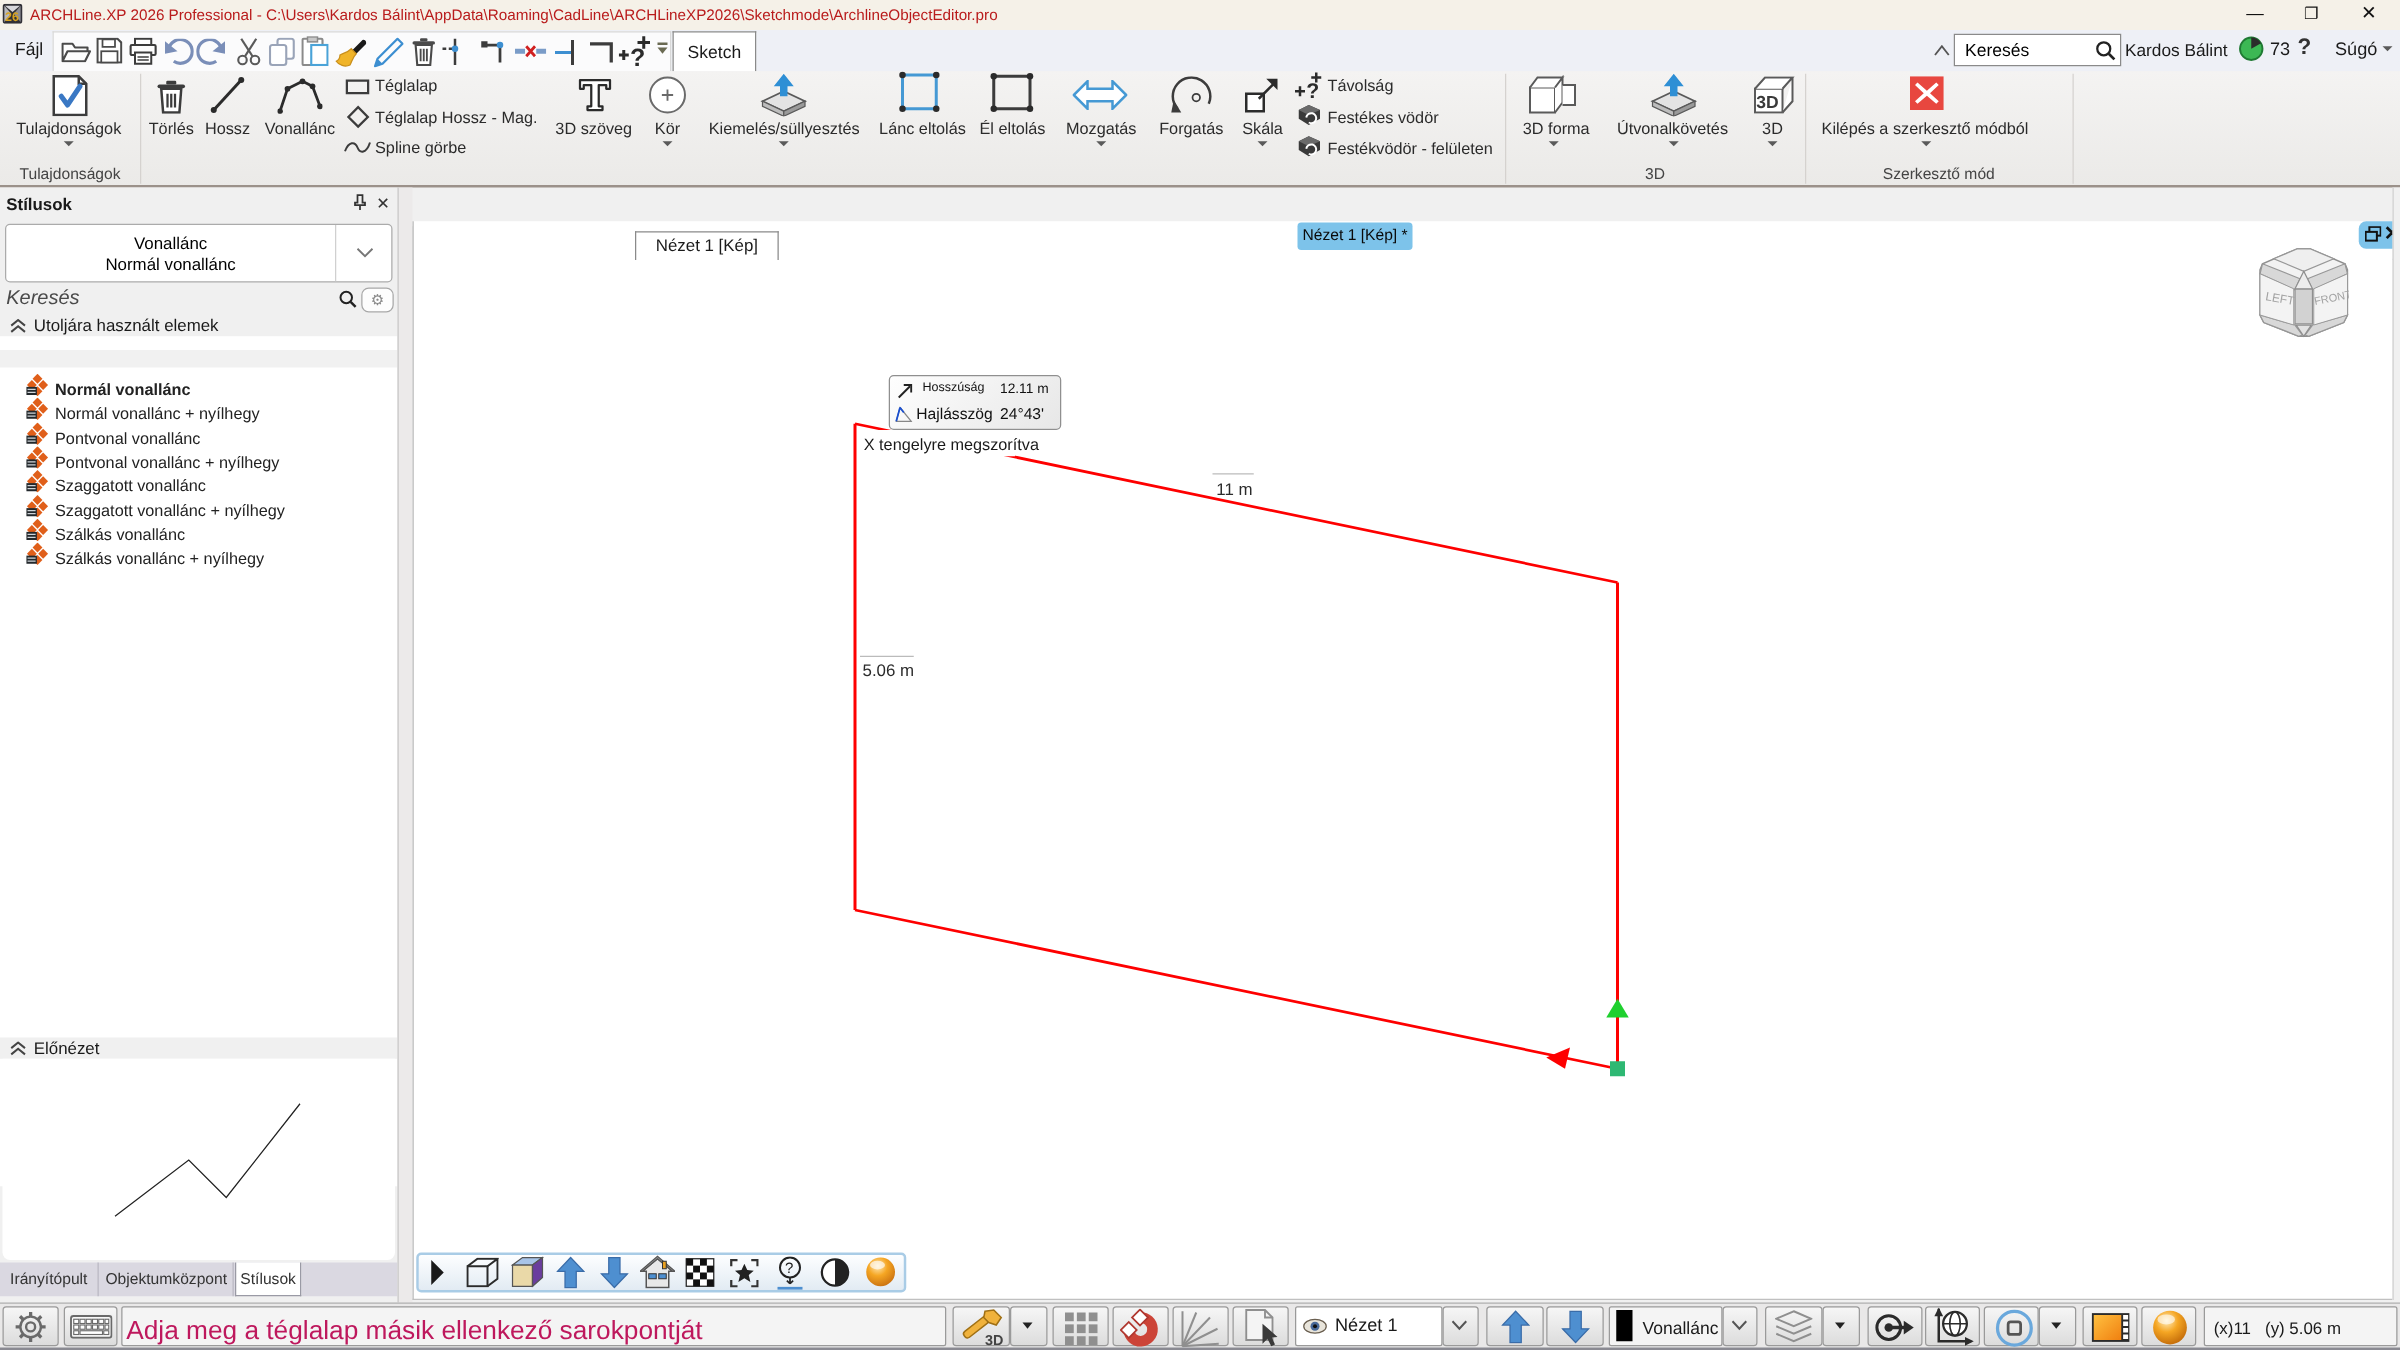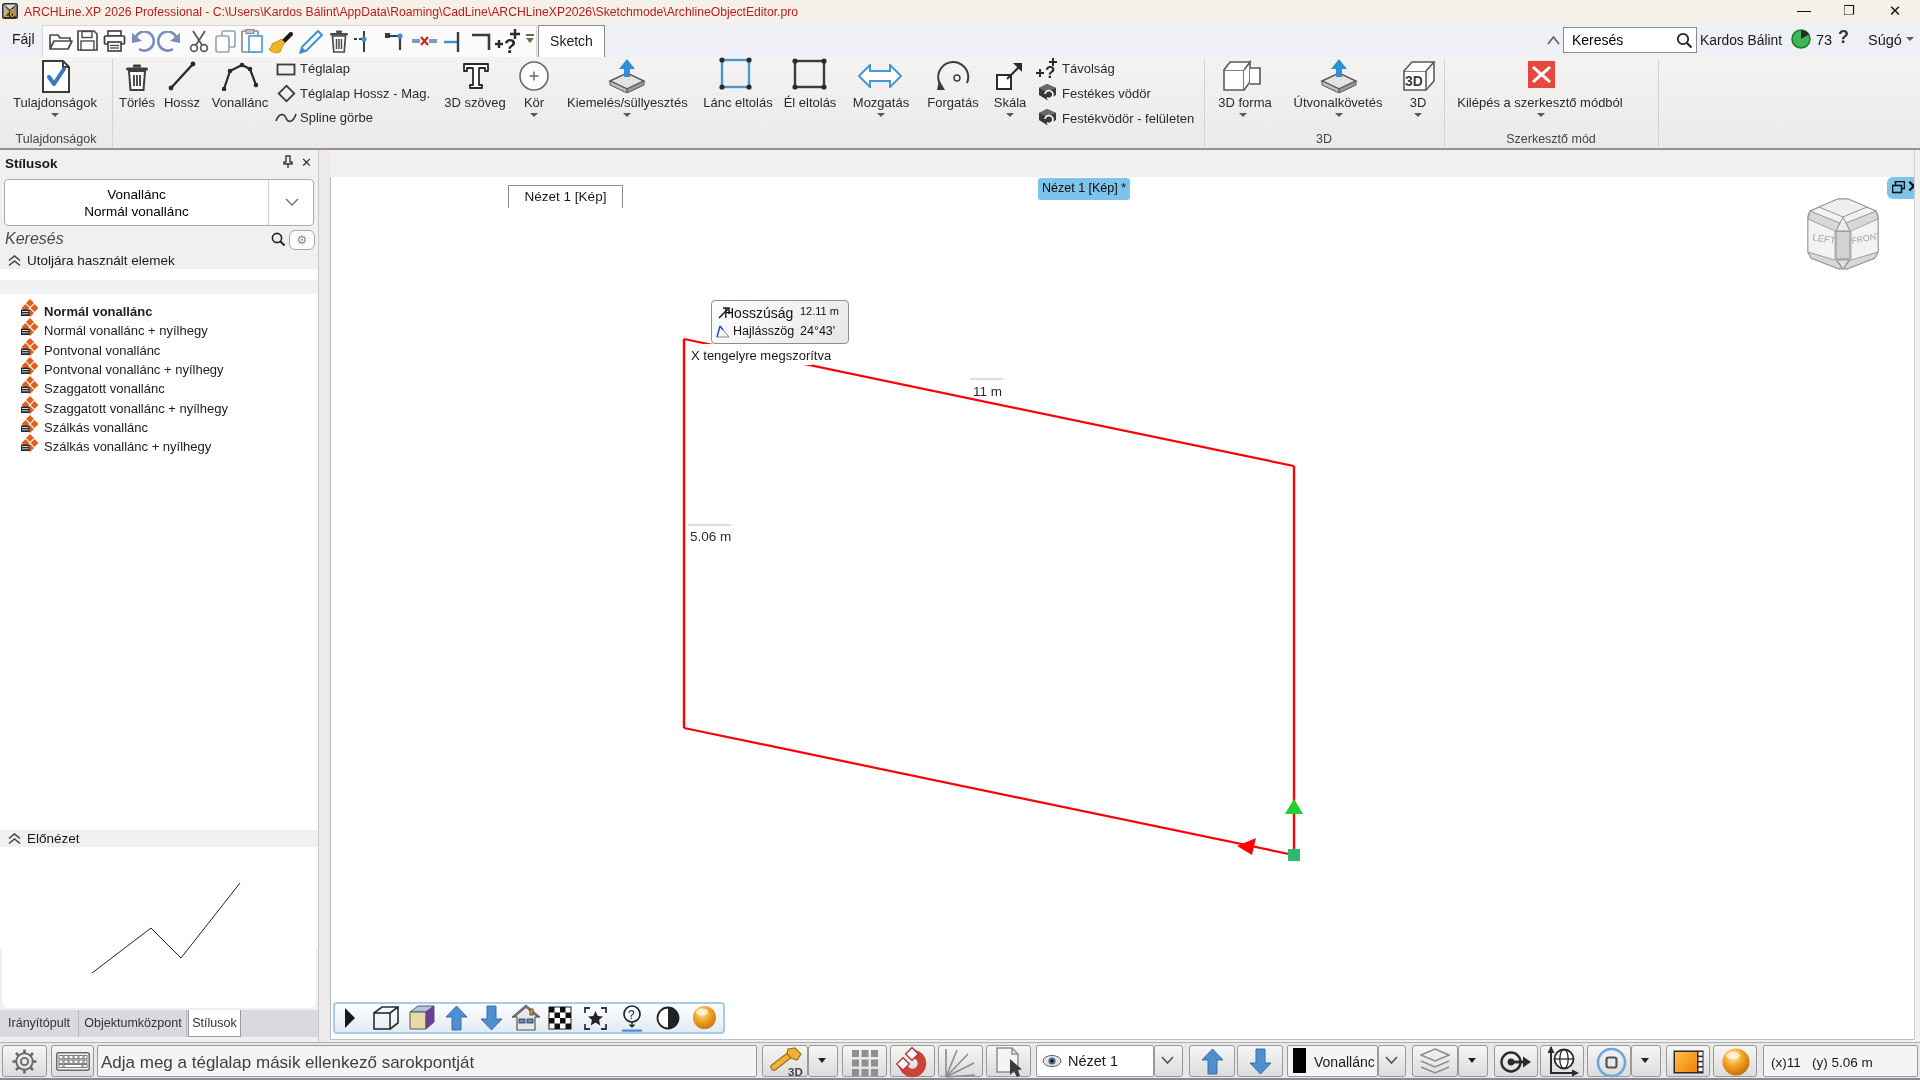--- a/index.html
+++ b/index.html
@@ -48,21 +48,21 @@
 #canvas { left:330px; top:177px; width:1584px; height:863px; background:#fff; border-left:1px solid #b8b8b8; border-bottom:1px solid #c0c0c0; }
 #rightstrip { left:1914px; top:150px; width:6px; height:890px; background:#f0f0f0; border-left:1px solid #cfcfcf; }
 .ctab { position:absolute; top:4px; height:23px; font-size:13.5px; color:#1a1a1a; text-align:center; }
 #bluelabel { left:707px; top:1px; white-space:nowrap; height:22px; background:#7dc3ea; border-radius:3px; font-size:12.5px; color:#0a0a0a; text-align:center; line-height:21px; padding:0 4px; }
 #winctl { left:1556px; top:0px; width:34px; height:22px; background:#7dc3ea; border-radius:6px 0 0 6px; }
 
 
 #statusbar { left:0; top:1042px; width:1920px; height:38px; background:#e9e8e8; border-top:1px solid #b0b0b0; }
 .sbtn { position:absolute; top:2px; height:32px; background:linear-gradient(#f6f6f6,#dcdcdc); border:1px solid #9a9a9a; border-radius:3px; }
 .sbox { position:absolute; top:2px; height:32px; background:#f4f4f4; border:1px solid #9a9a9a; border-radius:2px; }
-#sb-text { left:101px; top:10px; font-size:17px; color:#404040; }
+#sb-text { left:101px; top:10px; font-size:21px; color:#be185d; }
 #sb-coord { left:1771px; top:12px; font-size:13.5px; color:#1a1a1a; }
 
 svg { display:block; }
 </style>
 </head>
 <body>
 
 <div id="titlebar" class="abs">
   <svg class="abs" style="left:2px;top:3px" width="16" height="16" viewBox="0 0 16 16">
     <rect x="0" y="0" width="16" height="16" rx="2.5" fill="#303036"></rect>
@@ -573,21 +573,21 @@
   <div class="abs" style="left:642px;top:207px;font-size:13.5px;color:#2b2b2b">11 m</div>
   <div class="abs" style="left:359px;top:352px;font-size:13.5px;color:#2b2b2b">5.06 m</div>
   <div class="abs" style="left:355px;top:167px;width:126px;height:21px;background:#fff"></div>
   <div class="abs" style="left:360px;top:171px;font-size:13px;color:#1a1a1a">X tengelyre megszorítva</div>
 
   <div class="abs" style="left:380px;top:123px;width:138px;height:44px;background:linear-gradient(135deg,#fefefe,#e7e7e7);border:1px solid #8f8f8f;border-radius:4px;">
     <svg class="abs" style="left:6px;top:6px" width="12" height="12" viewBox="0 0 12 12">
         <line x1="1" y1="11" x2="10" y2="2" stroke="#222" stroke-width="1.6"></line>
         <path d="M5 1 L11 1 L11 7" fill="none" stroke="#222" stroke-width="1.6"></path>
       </svg>
-    <div class="abs" style="left:12px;top:4px;font-size:14px;color:#111;white-space:nowrap">Hosszúság</div>
+    <div class="abs" style="left:26px;top:4px;font-size:10px;color:#111;white-space:nowrap">Hosszúság</div>
     <div class="abs" style="left:88px;top:4px;font-size:11px;color:#111;white-space:nowrap">12.11 m</div>
     <svg class="abs" style="left:4px;top:24px" width="14" height="13" viewBox="0 0 14 13">
         <path d="M4 1 L13 12 L1 12 Z" fill="none" stroke="#888" stroke-width="1"></path>
         <path d="M4 1 L1 12 M4 1 L7 5" stroke="#1a4fd0" stroke-width="1.4" fill="none"></path>
       </svg>
     <div class="abs" style="left:21px;top:23px;font-size:12.5px;color:#111;white-space:nowrap">Hajlásszög</div>
     <div class="abs" style="left:88px;top:23px;font-size:12.5px;color:#111;white-space:nowrap">24°43'</div>
   </div>
 
   <svg class="abs" style="left:1476px;top:21px" width="72" height="72" viewBox="0 0 72 72">

